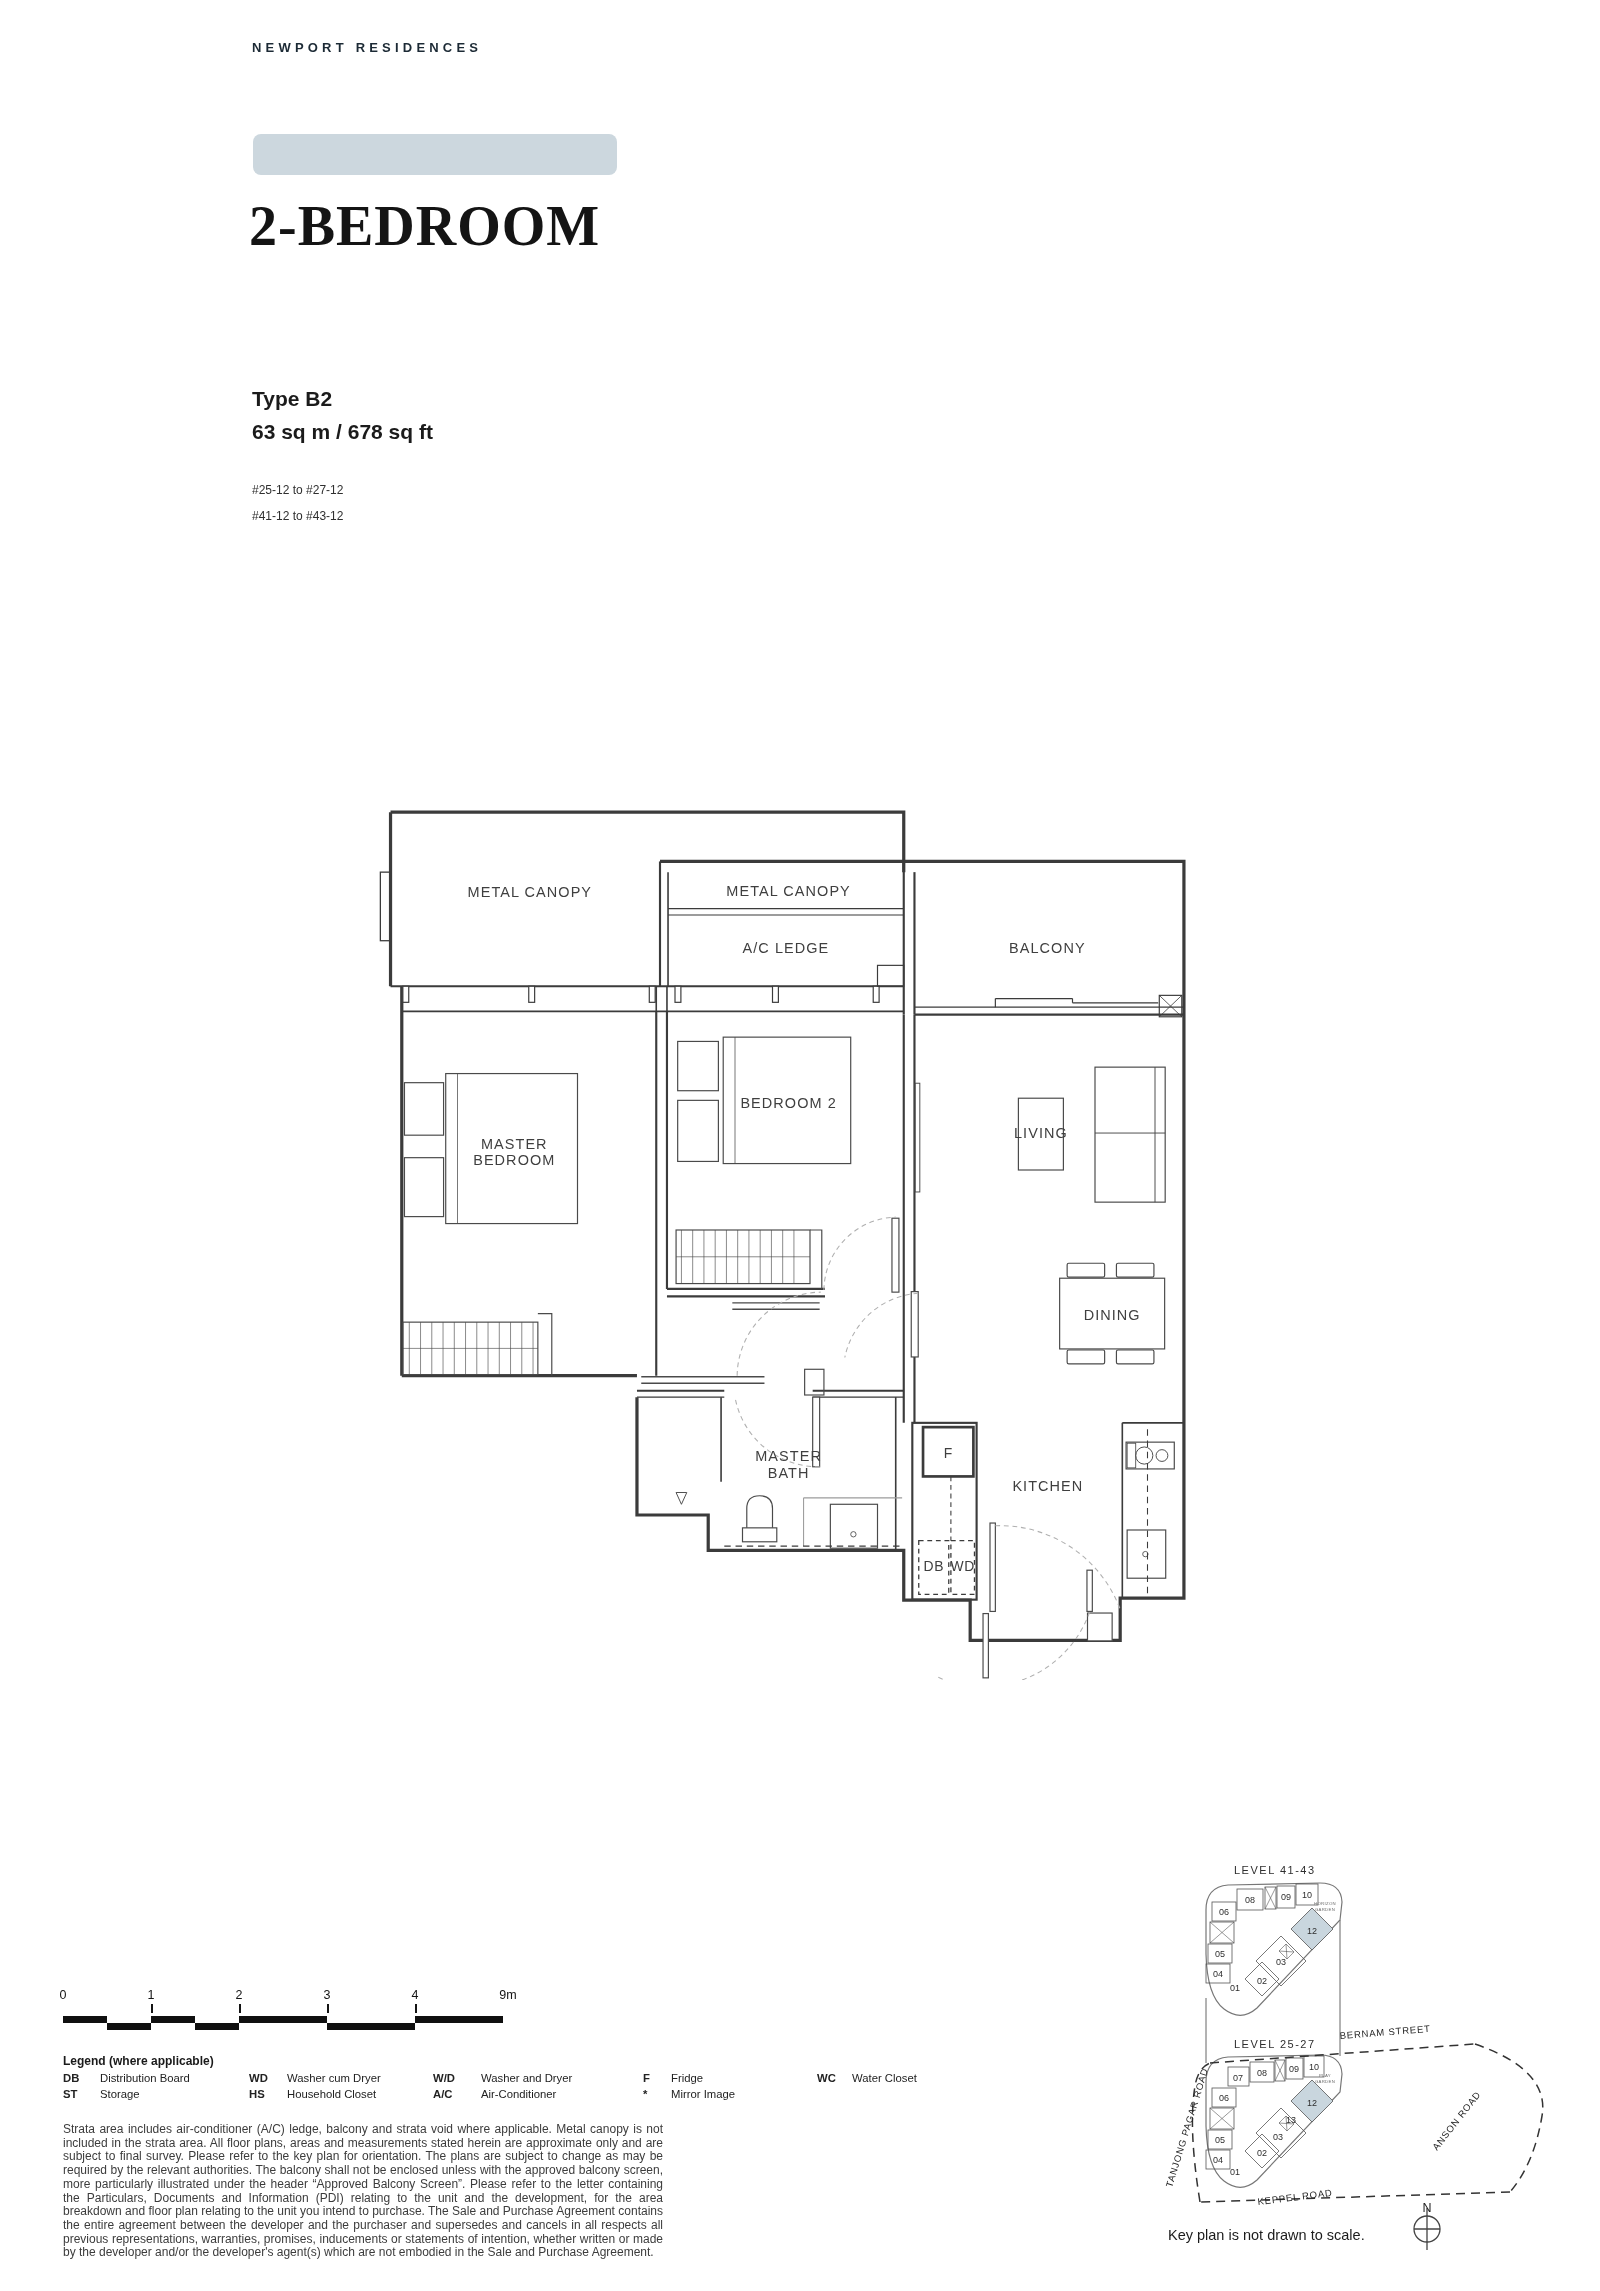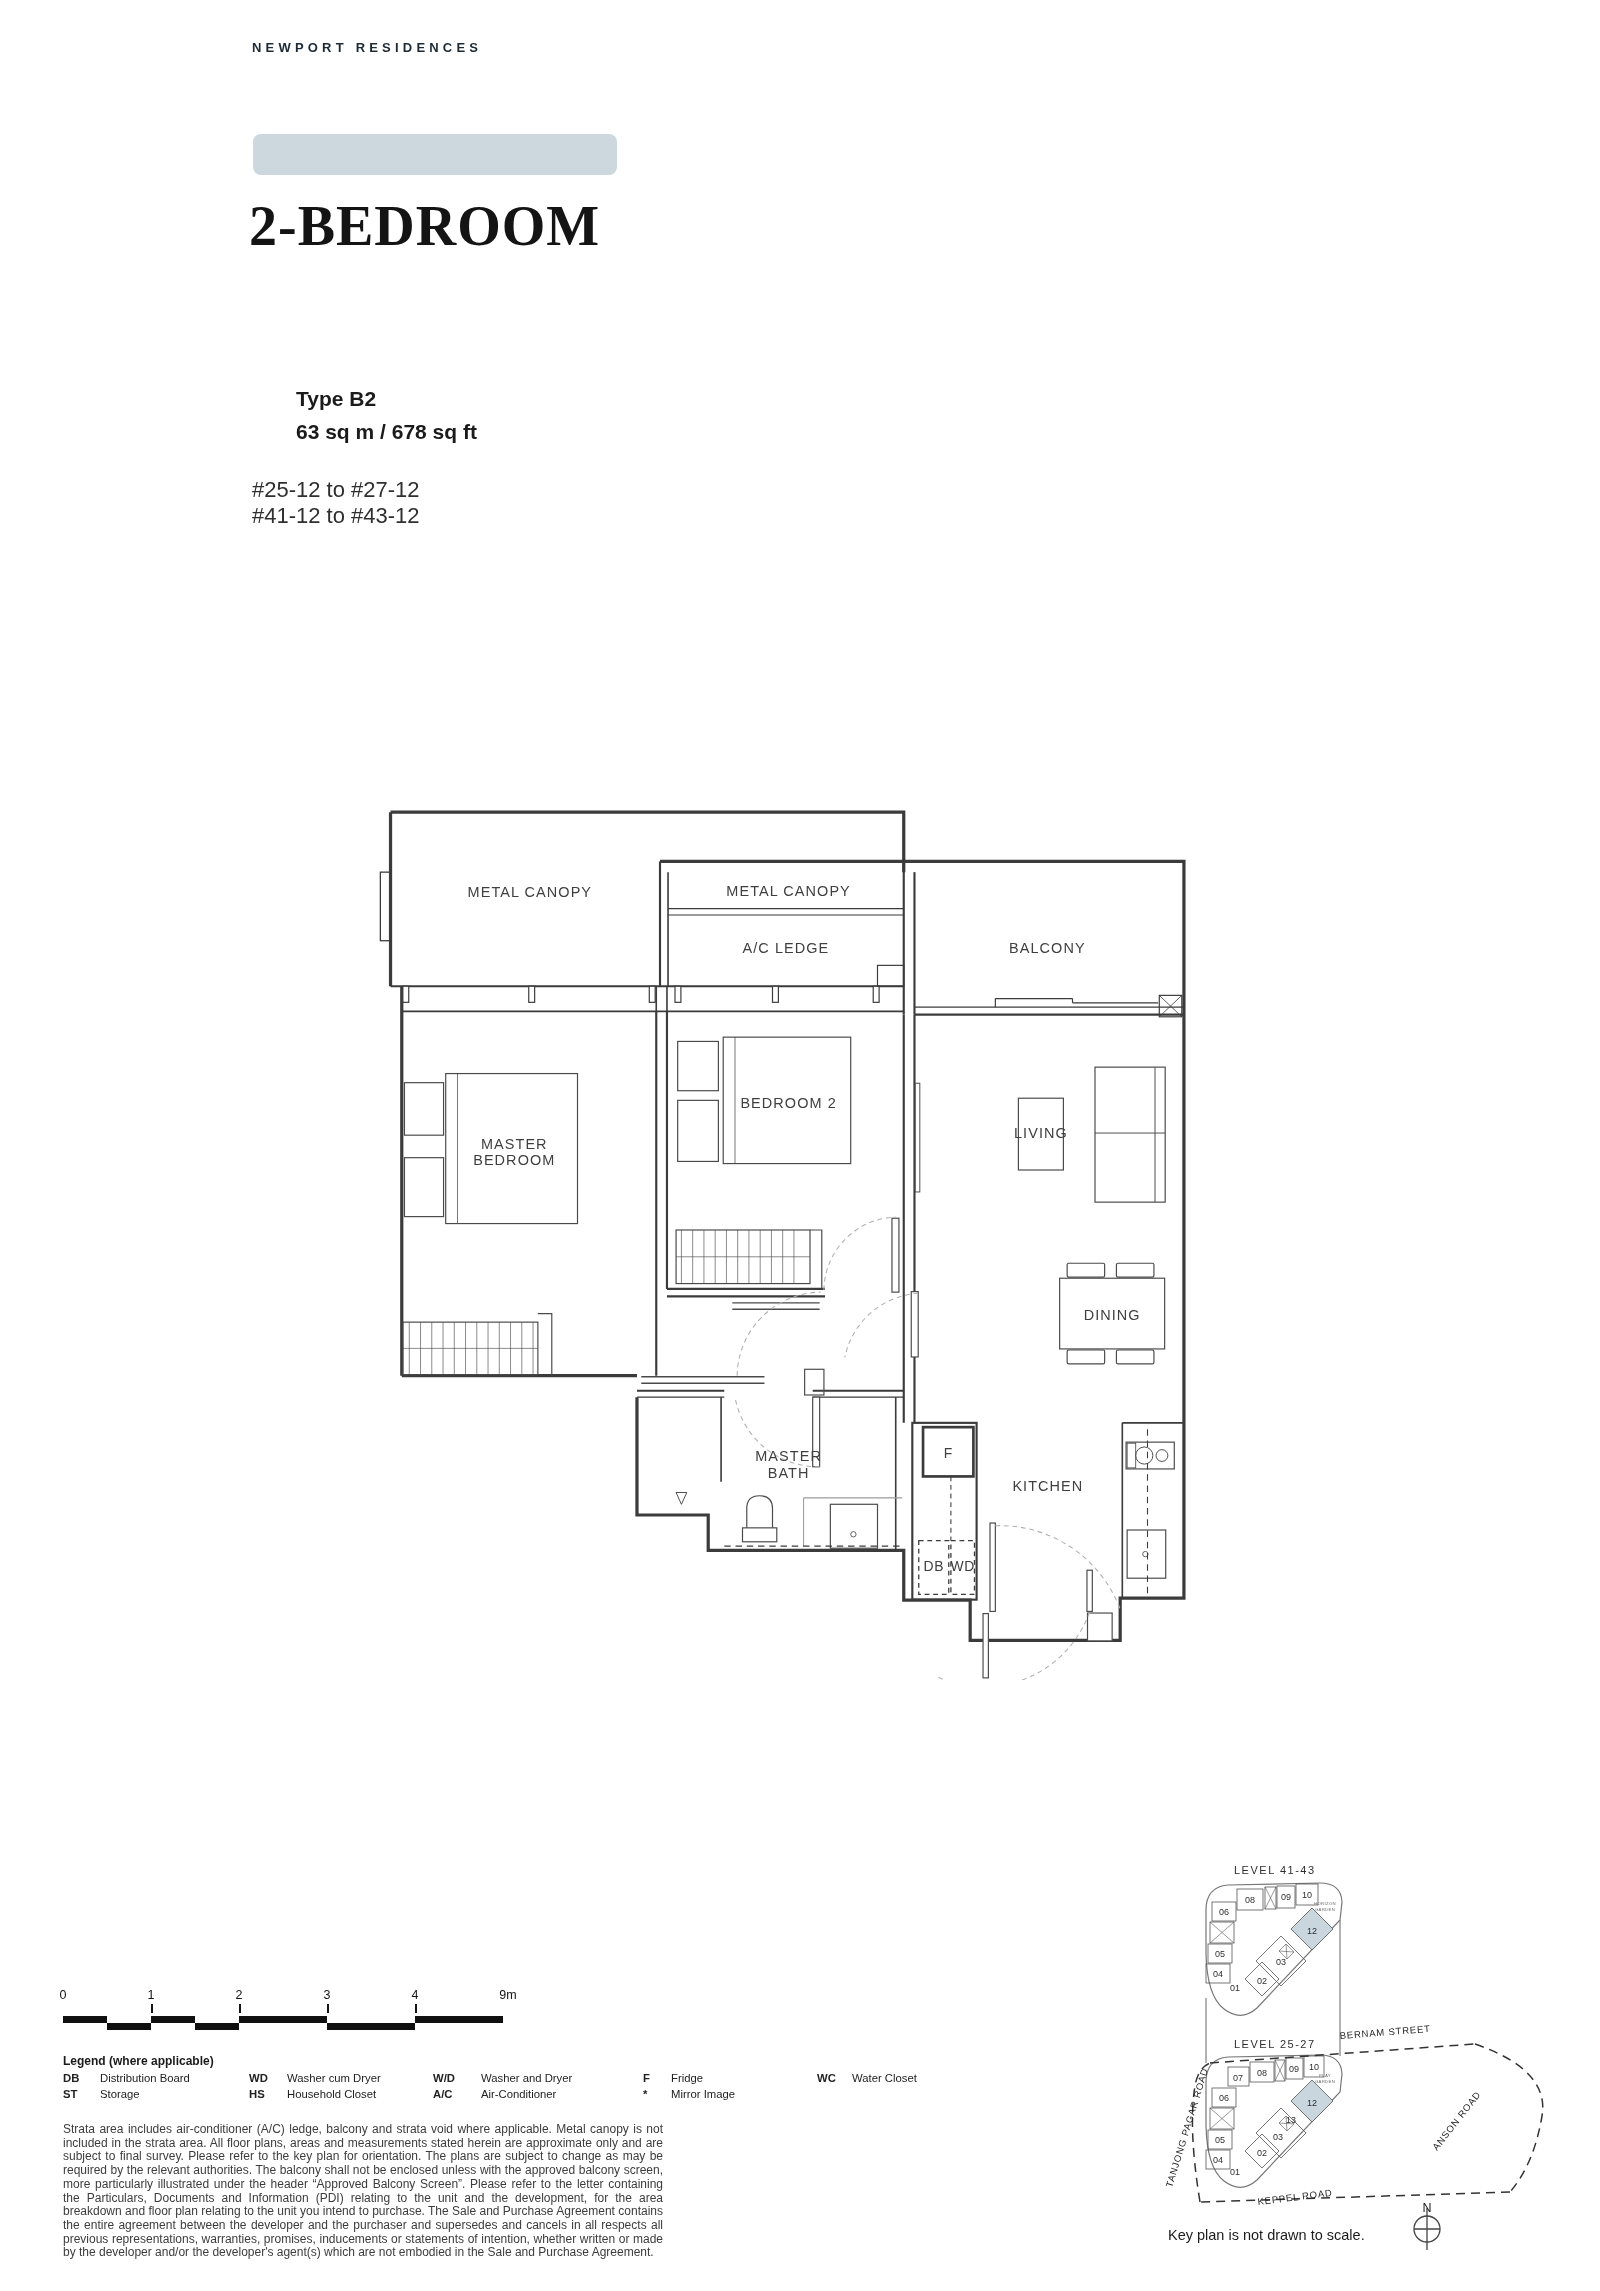--- a/index.html
+++ b/index.html
@@ -7,22 +7,22 @@
   body { font-family:"Liberation Sans", sans-serif; }
   .page { position:relative; width:1600px; height:2291px; background:#fff; overflow:hidden; }
 
   .brand { position:absolute; left:252px; top:40px; font-size:13px; font-weight:700;
            letter-spacing:4.2px; color:#1c2a35;text-align:right; }
   .accent-bar { position:absolute; left:253px; top:134px; width:364px; height:41px;
                 background:#ccd7de; border-radius:8px; }
   .big-title { position:absolute; left:249px; top:194px; font-family:"Liberation Serif", serif;
                font-size:56px; font-weight:700; letter-spacing:1px; color:#141414; }
   .type-block { position:absolute; left:252px; top:382px; font-size:21px; font-weight:700;
-                color:#1b1b1b; line-height:33px;margin-left:44px; }
-  .units-block { position:absolute; left:252px; top:477px; font-size:22px; color:#2f2f2f;
+                color:#1b1b1b; line-height:33px; }
+  .units-block { position:absolute; left:252px; top:477px; font-size:12px; color:#2f2f2f;
                  line-height:26px; }
 
   .floorplan { position:absolute; left:360px; top:780px; width:840px; height:900px; }
   .floorplan text { font-family:"Liberation Sans", sans-serif; }
 
   .scalebar-labels { position:absolute; left:0; top:1988px; width:100%; height:16px; }
   .sb-label { position:absolute; transform:translateX(-50%); font-size:12.5px; color:#141414; }
   .sb-tick { position:absolute; width:2px; height:9px; background:#141414; top:2004px; }
   .scalebar { position:absolute; left:63px; top:2016px; width:440px; height:14px; }
   .sb-seg { position:absolute; background:#101010; height:7px; }

